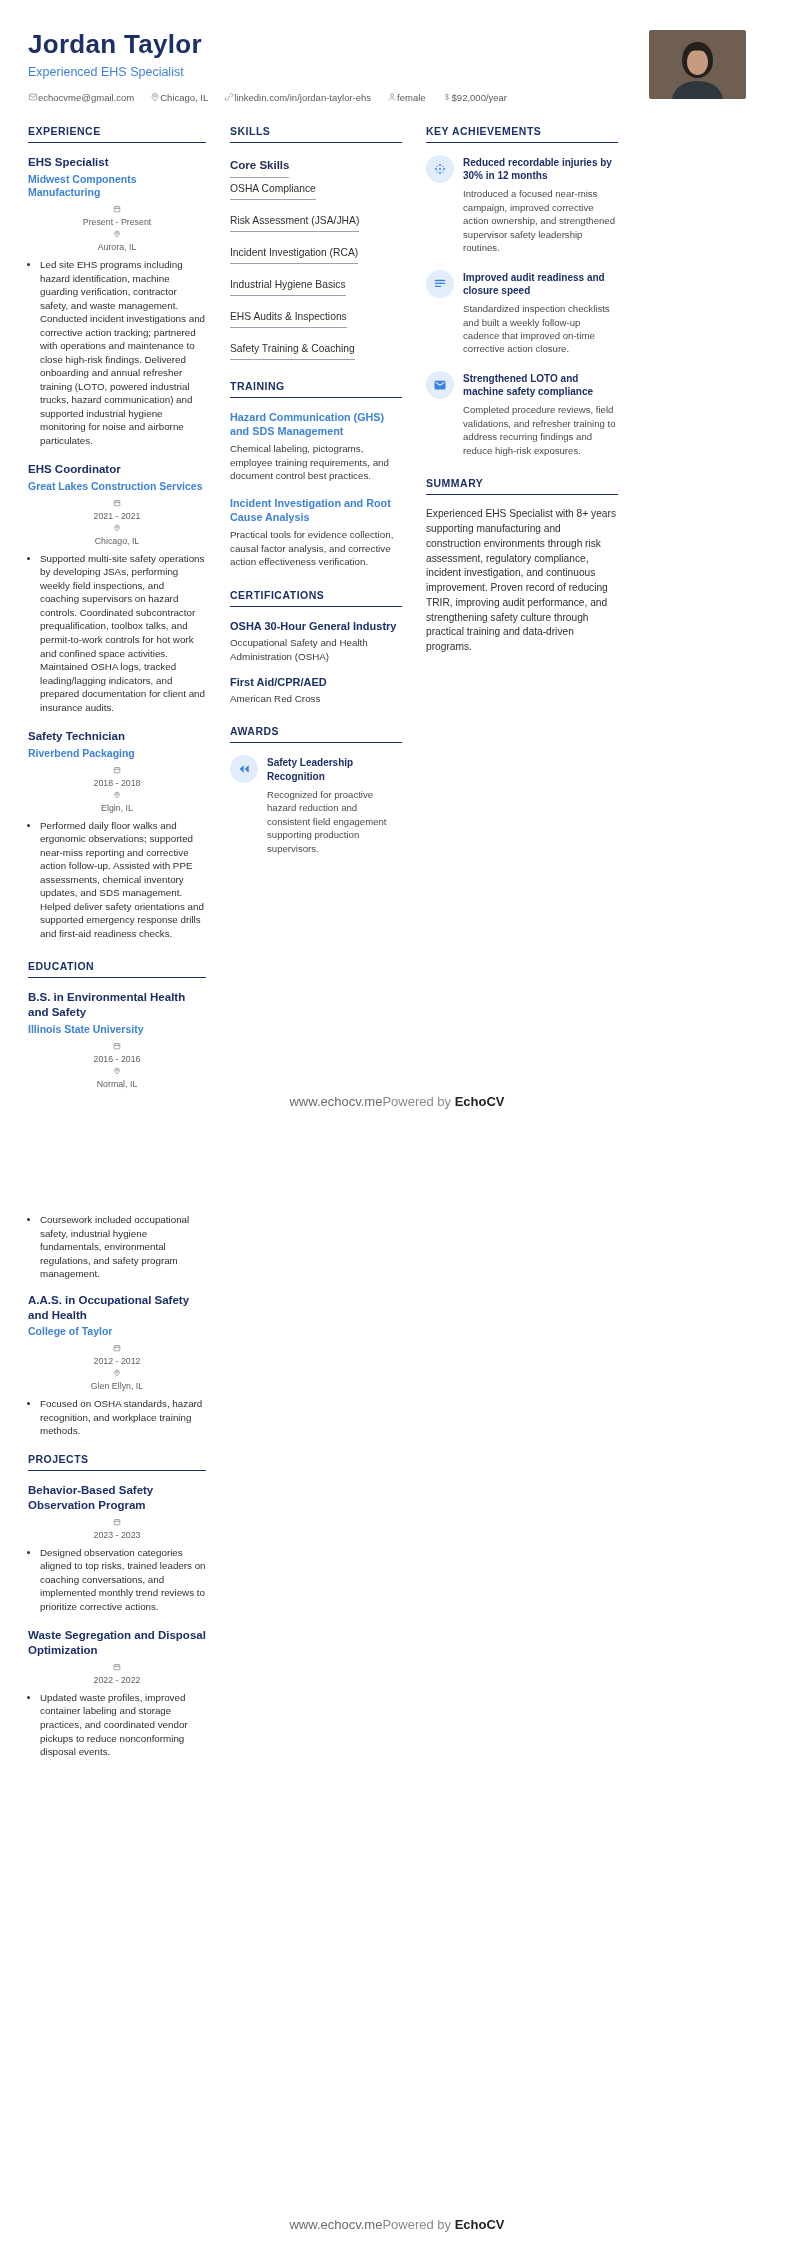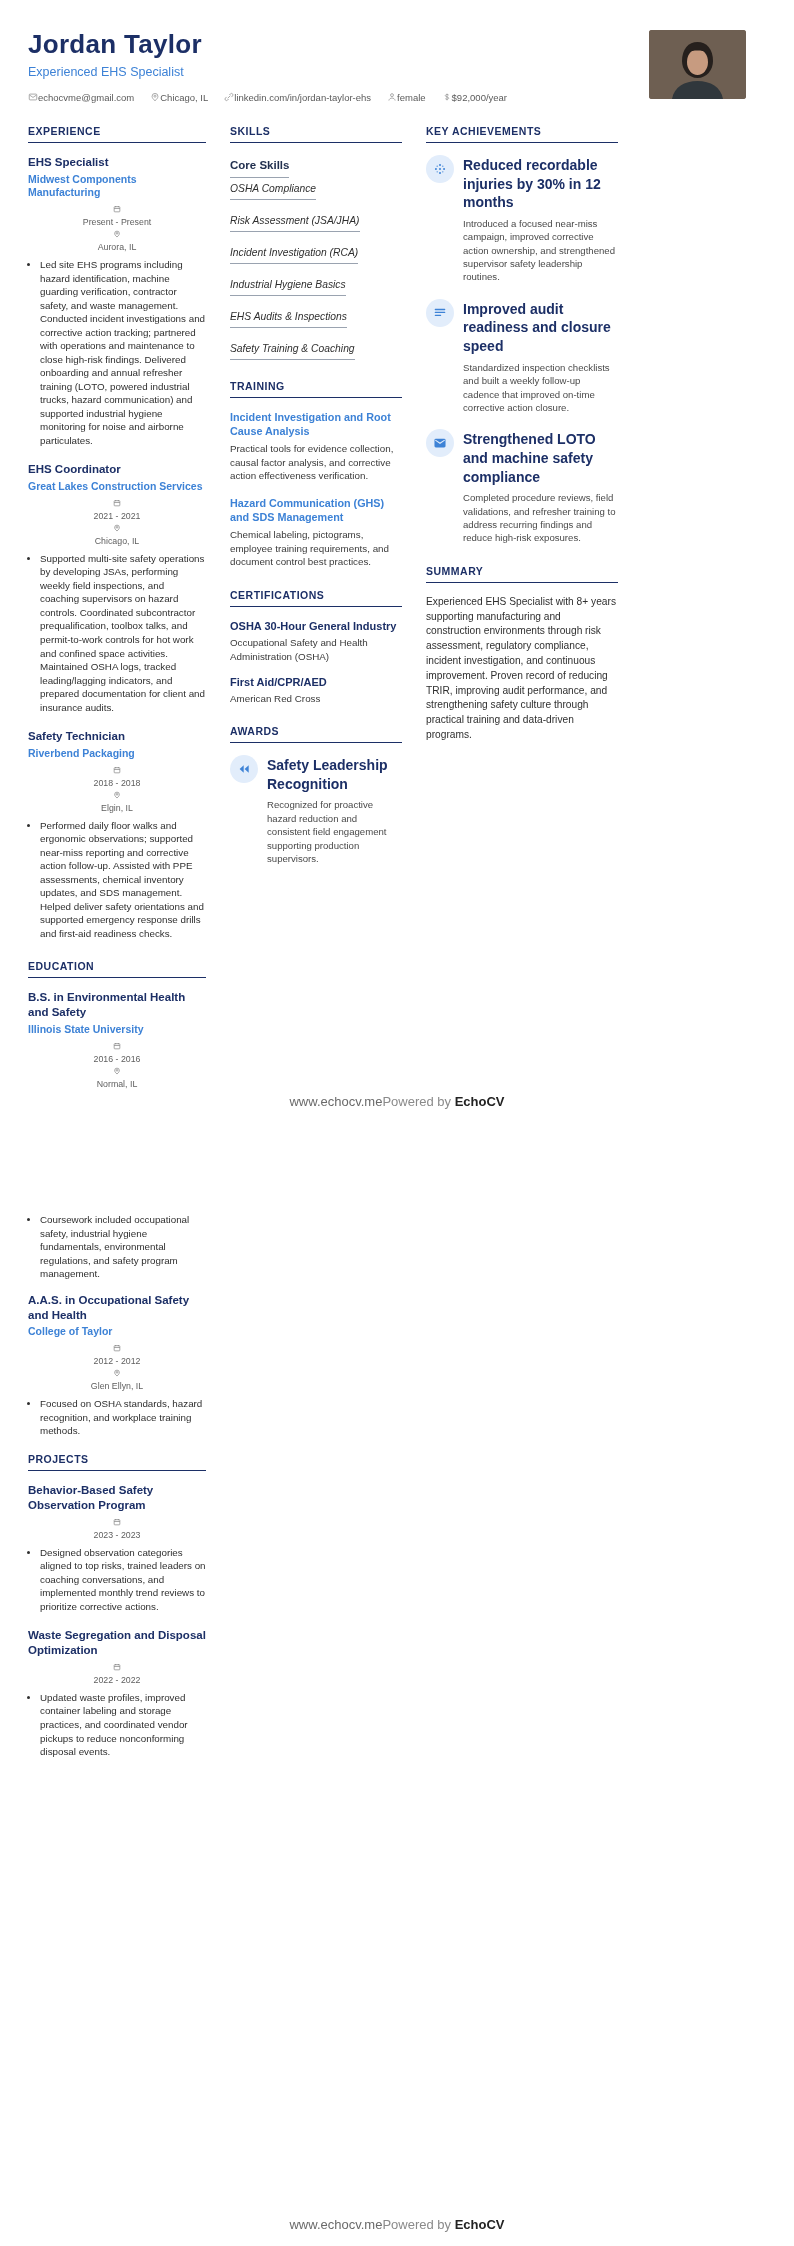--- a/index.html
+++ b/index.html
@@ -113,21 +113,20 @@
     padding-bottom:6px;
     border-bottom:1px solid var(--line,#9aa3b0);
   }
   .skill-item { margin-bottom:10px; }
   .skill-item > span {
     display:inline-block;
     font-size:10.3px;
     color:#2f2f2f;
     padding-bottom:5px;
     border-bottom:1px solid var(--line,#9aa3b0);
-    font-style:italic;
   }
 
   
   .training-entry { margin-bottom:13px; }
   .training-title {
     font-size:10.8px;
     font-weight:600;
     color:var(--accent,#3d82d6);
     line-height:1.32;
     cursor:pointer;
@@ -153,21 +152,21 @@
   }
   .icon-circle {
     width:28px; height:28px;
     border-radius:50%;
     background:var(--icon_bg,#e2edfb);
     display:flex; align-items:center; justify-content:center;
     color:var(--accent,#3d82d6);
   }
   .icon-circle svg { width:14px; height:14px; display:block; }
   .icon-entry-title {
-    font-size:14px;
+    font-size:10px;
     font-weight:600;
     color:var(--navy,#1c2f66);
     line-height:1.33;
     padding-top:1px;
   }
   .icon-entry-desc {
     margin-top:5px;
     font-size:9.6px;
     color:#4a4a4a;
     line-height:1.4;
@@ -399,26 +398,26 @@
             <div class="skill-item"><span>Risk Assessment (JSA/JHA)</span></div>
             <div class="skill-item"><span>Incident Investigation (RCA)</span></div>
             <div class="skill-item"><span>Industrial Hygiene Basics</span></div>
             <div class="skill-item"><span>EHS Audits &amp; Inspections</span></div>
             <div class="skill-item"><span>Safety Training &amp; Coaching</span></div>
           </section>
 
           <section class="section">
             <h2 class="section-heading">TRAINING</h2>
             <div class="training-entry">
+              <div class="training-title">Hazard Communication (GHS) and SDS Management</div>
+              <div class="training-desc">Chemical labeling, pictograms, employee training requirements, and document control best practices.</div>
+            </div>
+            <div class="training-entry">
               <div class="training-title">Incident Investigation and Root Cause Analysis</div>
               <div class="training-desc">Practical tools for evidence collection, causal factor analysis, and corrective action effectiveness verification.</div>
-            </div>
-            <div class="training-entry">
-              <div class="training-title">Hazard Communication (GHS) and SDS Management</div>
-              <div class="training-desc">Chemical labeling, pictograms, employee training requirements, and document control best practices.</div>
             </div>
           </section>
 
           <section class="section">
             <h2 class="section-heading">CERTIFICATIONS</h2>
             <div class="cert-entry">
               <div class="cert-title">OSHA 30-Hour General Industry</div>
               <div class="cert-issuer">Occupational Safety and Health Administration (OSHA)</div>
             </div>
             <div class="cert-entry">

